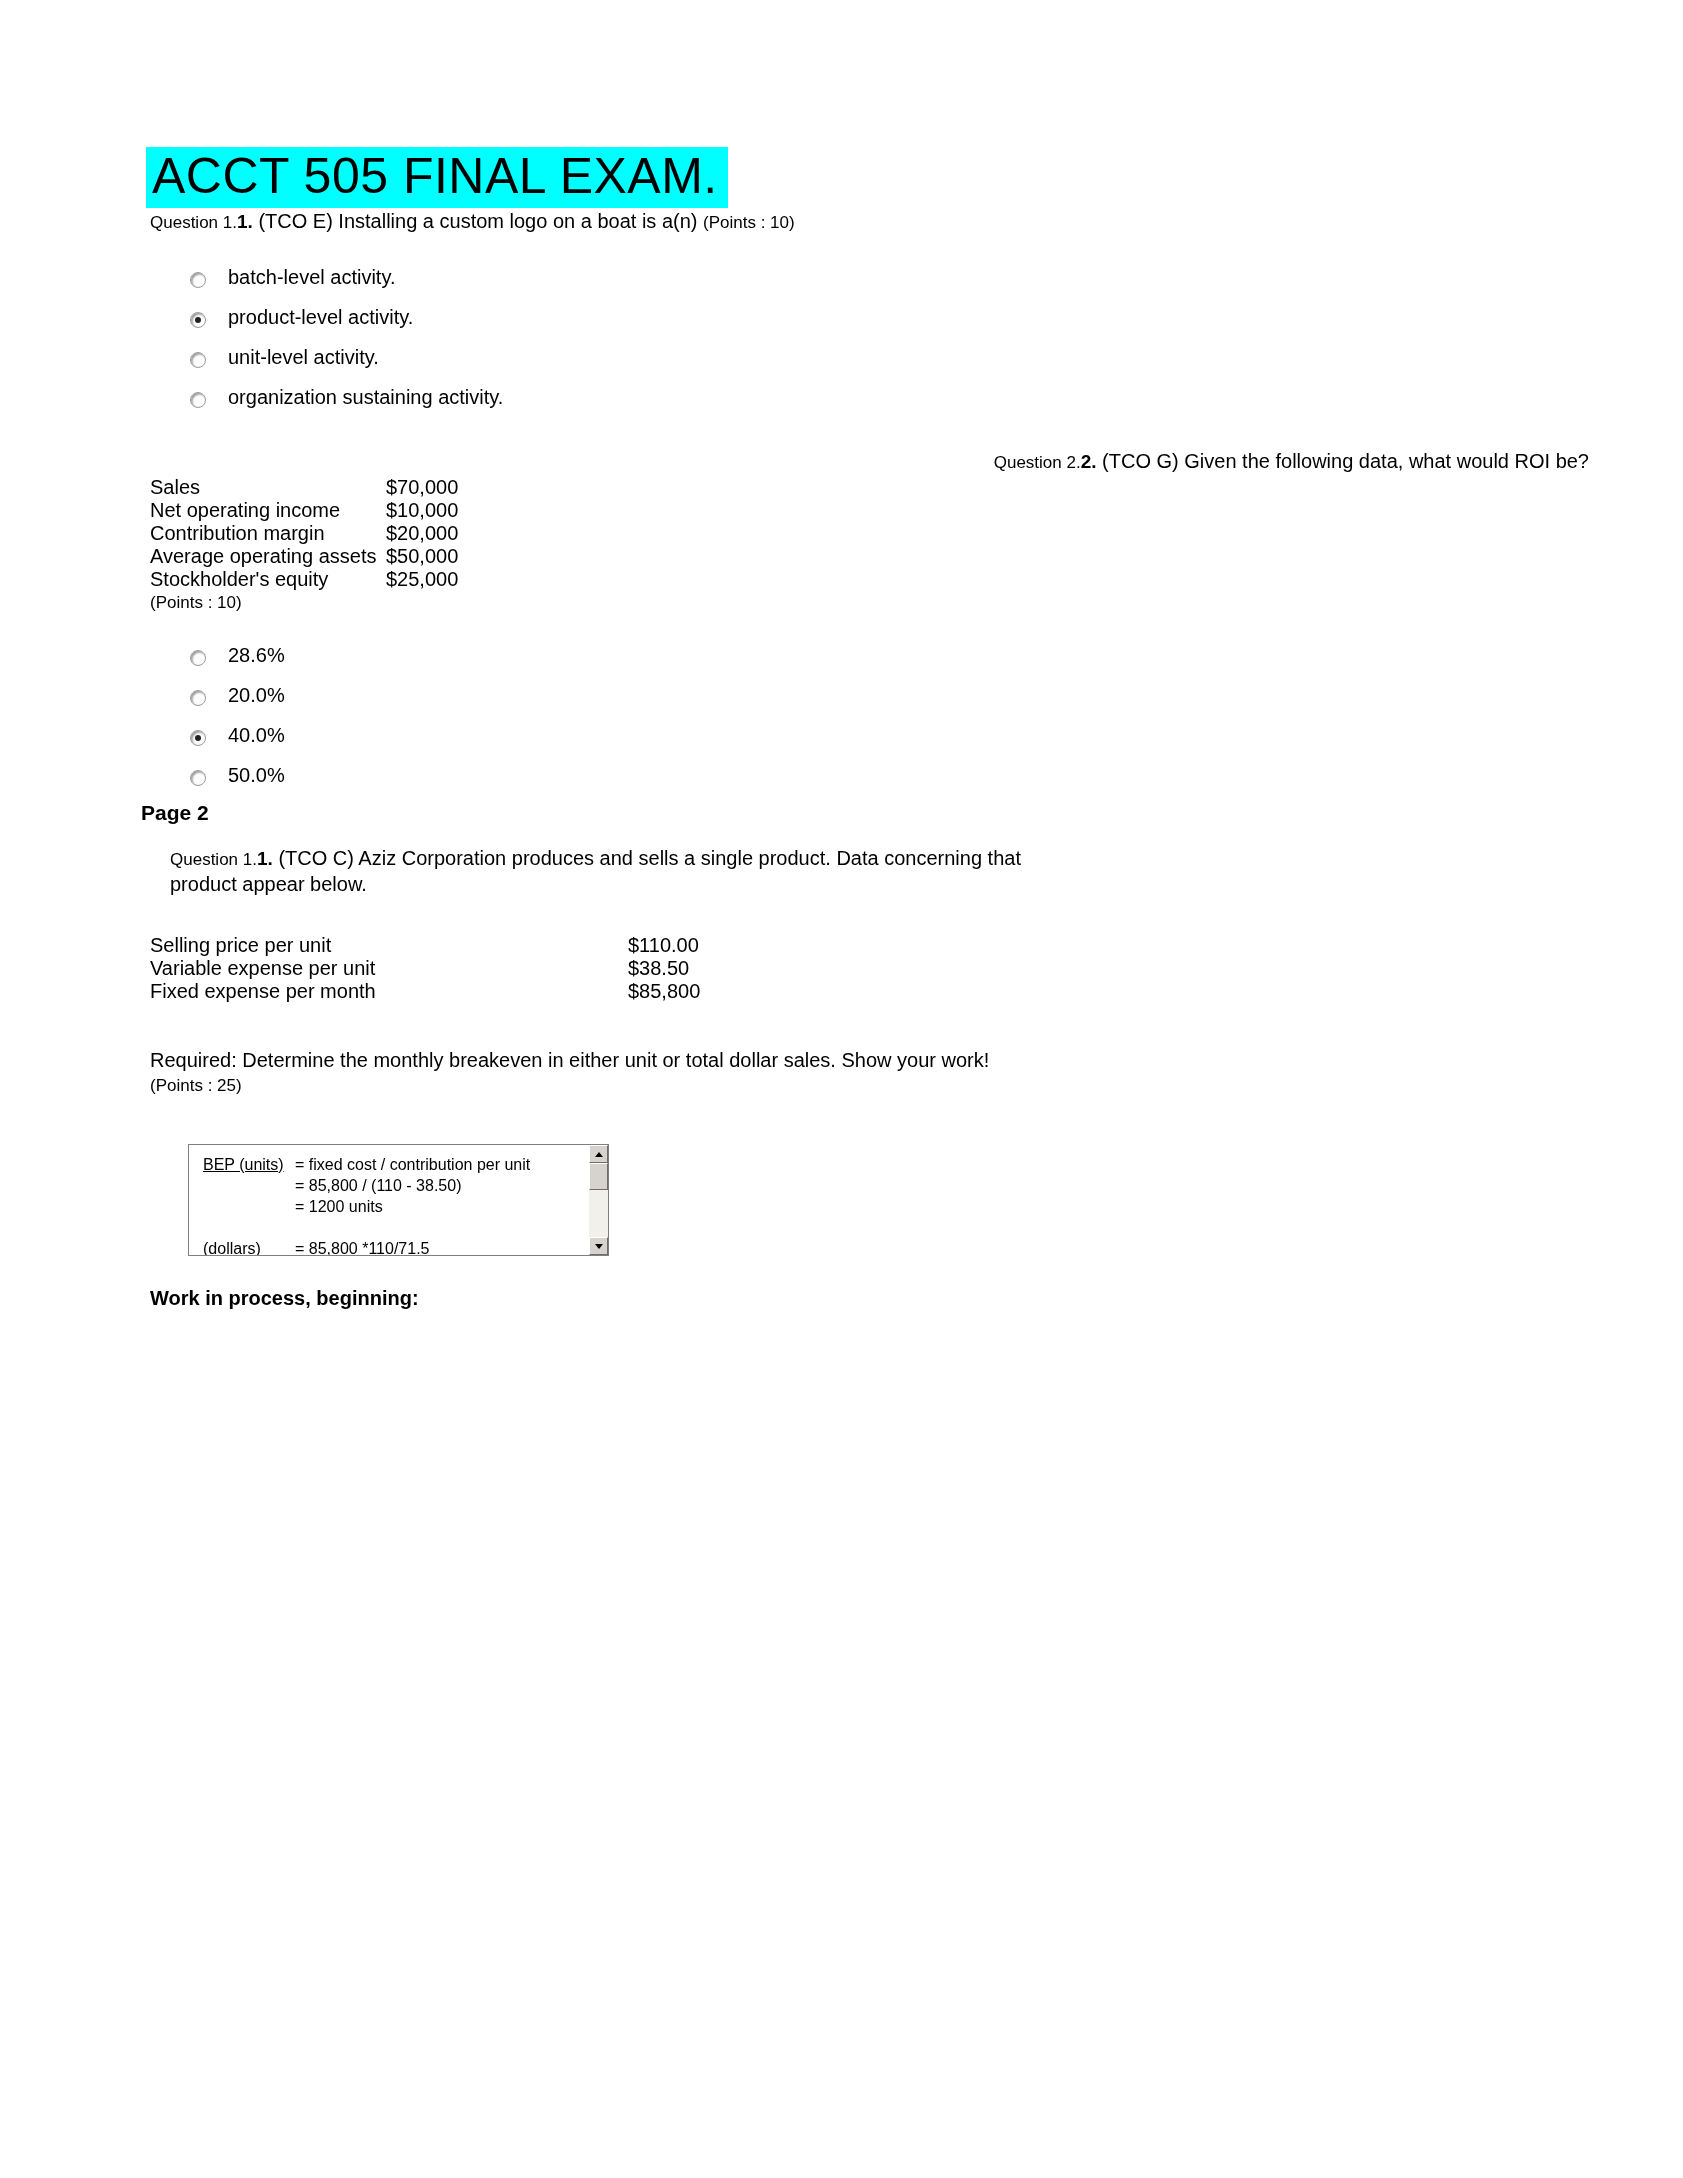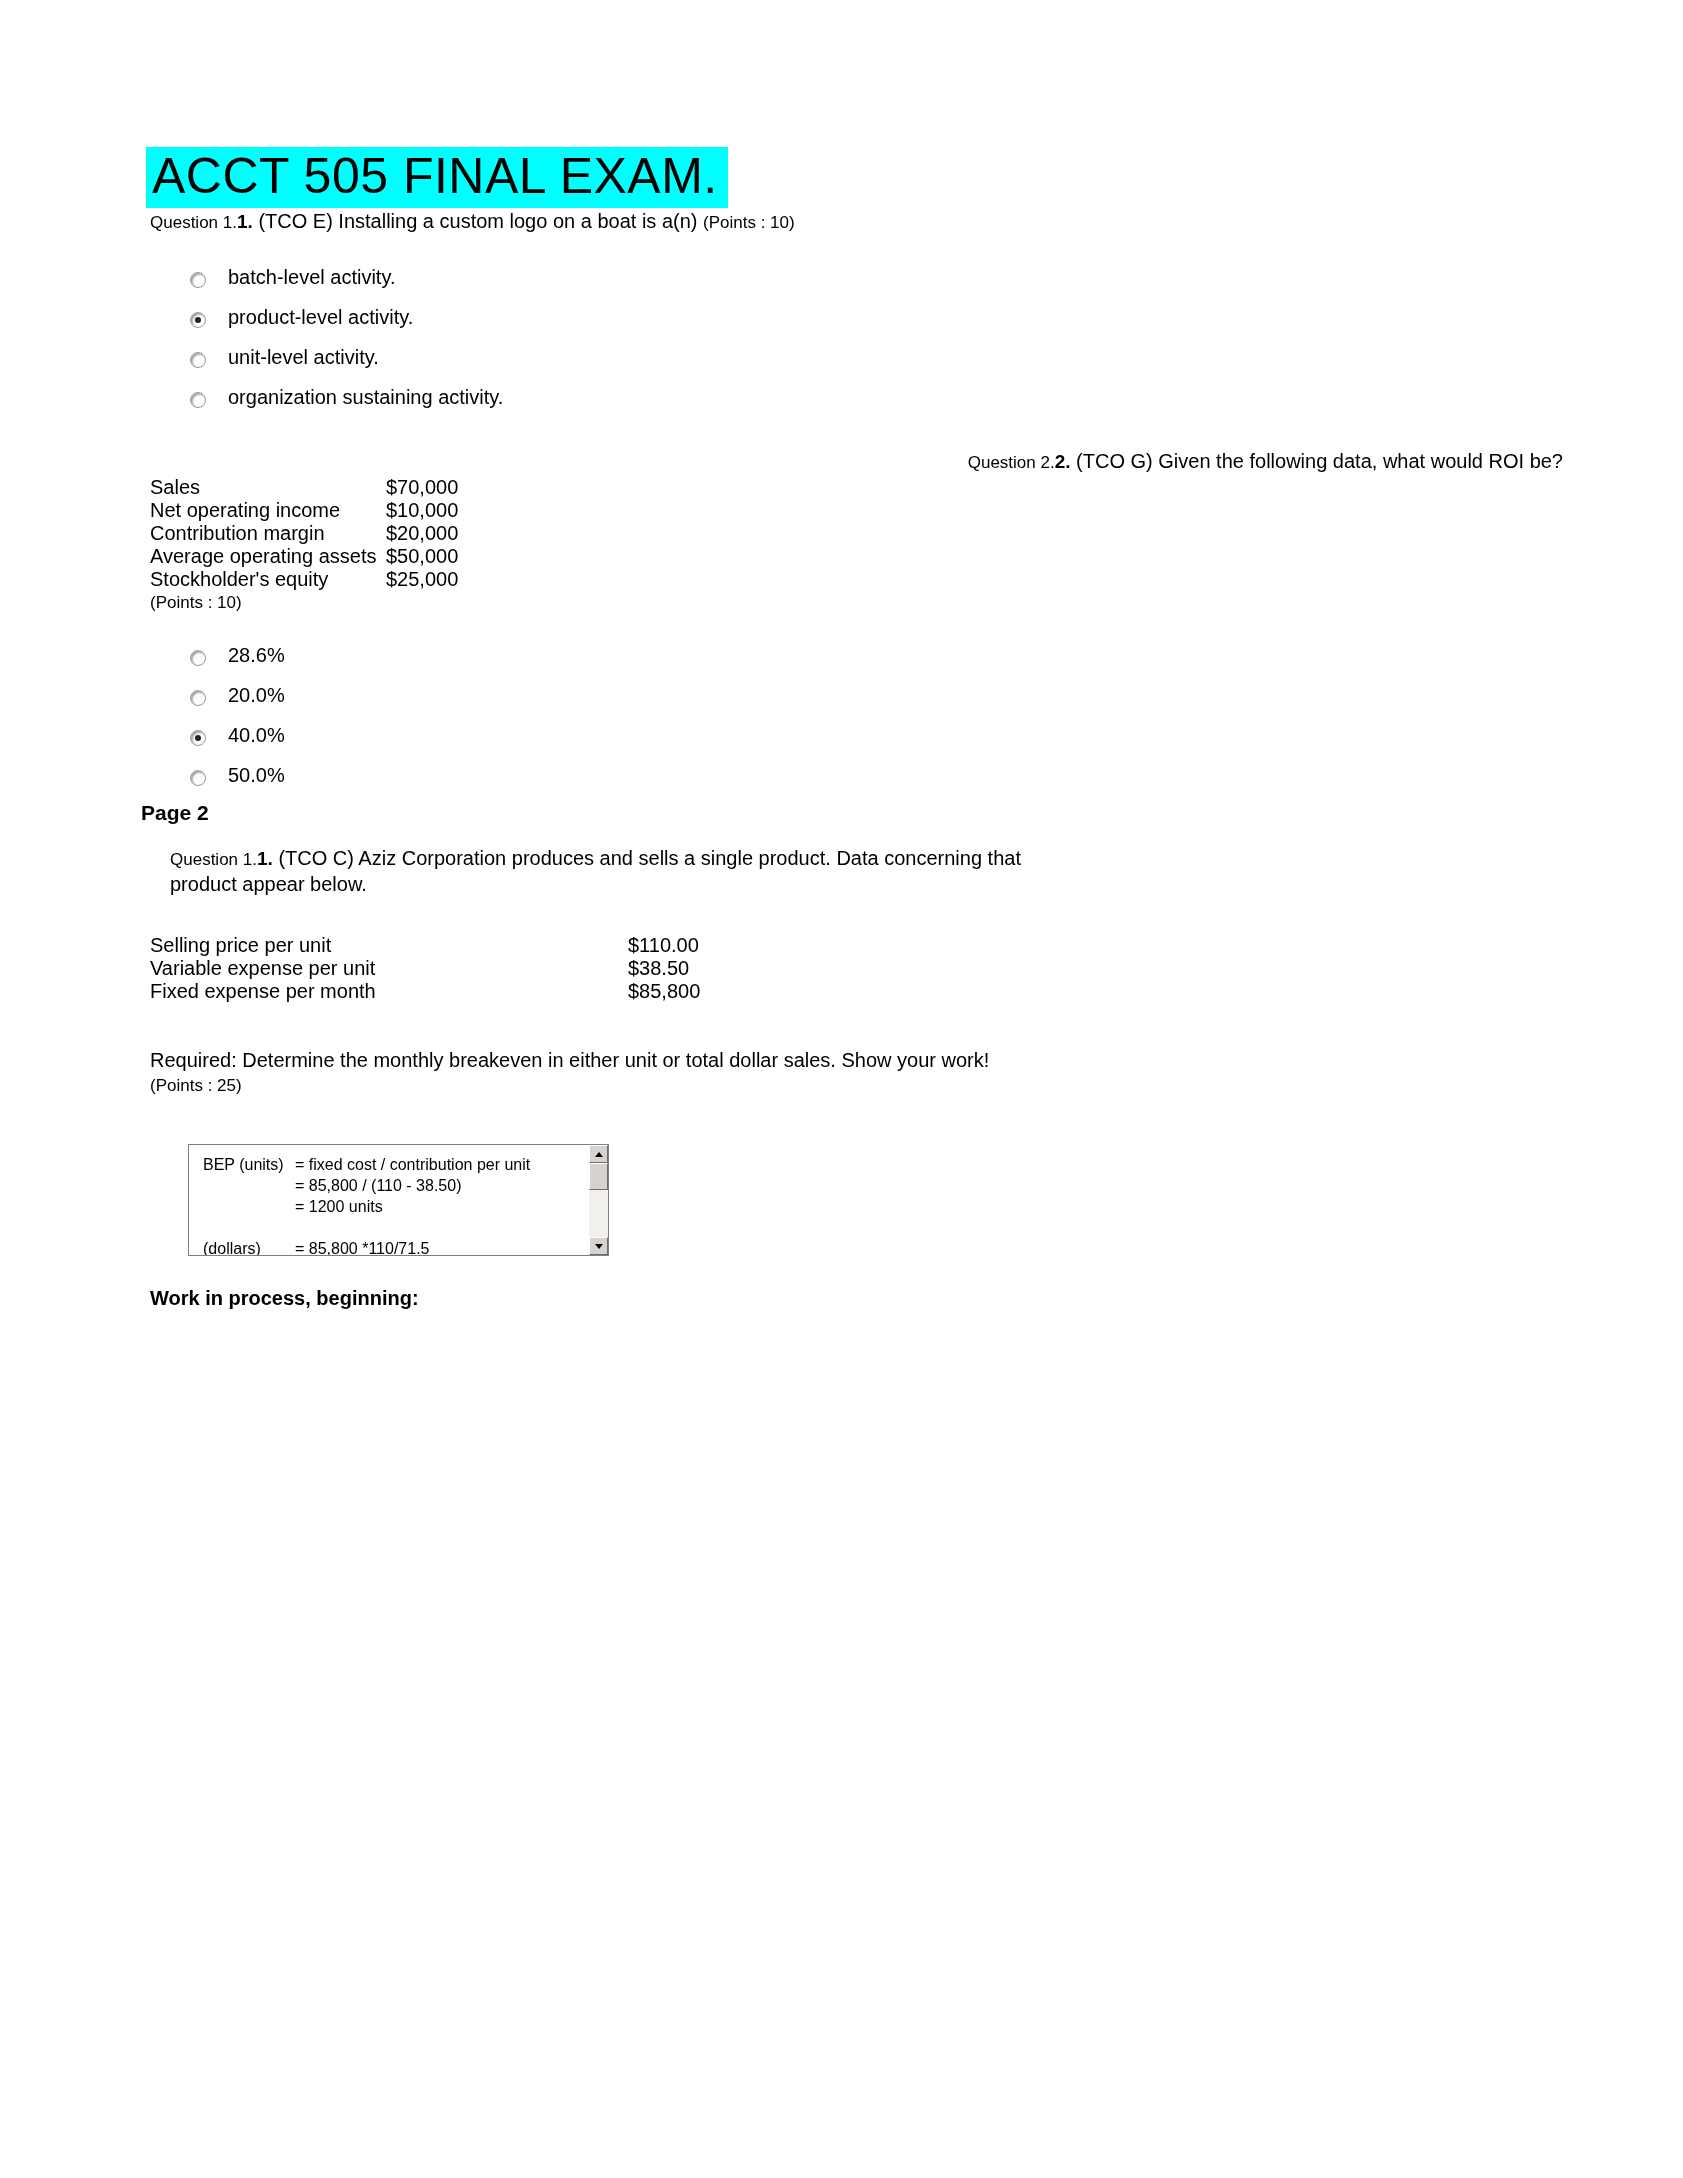--- a/index.html
+++ b/index.html
@@ -1,19 +1,19 @@
 <!DOCTYPE html>
 <html><head>
 <meta charset="utf-8">
 <style>
   html,body{margin:0;padding:0;background:#ffffff;}
   .page{
     width:1683px;height:2178px;background:#ffffff;color:#000;
     font-family:"Liberation Sans",sans-serif;font-size:20px;
-    box-sizing:border-box;padding:147px 120px 0 150px;position:relative;
+    box-sizing:border-box;padding:147px 94px 0 150px;position:relative;
     overflow:hidden;
   }
   .title{
     display:inline-block;font-size:50px;line-height:59px;
     padding:0 10px 2px 6px;margin-left:-4px;letter-spacing:0.5px;
   }
   .qline{line-height:26px;margin:0;}
   .qmeta{font-size:17px;}
   .qnum{font-weight:bold;font-size:19px;}
   .options{margin:12px 0 0 40px;}
@@ -36,21 +36,21 @@
   .page2-label{font-weight:bold;font-size:21px;margin:14px 0 0 -9px;line-height:26px;}
   .q3head{margin:20px 0 0 20px;max-width:896px;line-height:24px;}
   .table3{margin-top:38px;}
   .required{margin-top:45px;max-width:891px;line-height:24px;}
   .ansbox{
     margin:46px 0 0 38px;width:421px;height:112px;background:#fff;
     border:1px solid #7f7f7f;box-sizing:border-box;position:relative;overflow:hidden;
   }
   .ans-content{padding:9px 26px 0 14px;font-size:16px;line-height:21px;}
   .ans-line{min-height:21px;white-space:nowrap;}
-  .ans-label{display:inline-block;width:92px;}
+  .ans-label{display:inline-block;width:92px;text-decoration:underline;}
   .ans-indent{padding-left:92px;}
   .scrollbar{position:absolute;right:0;top:0;bottom:0;width:19px;background:#f1f0ea;}
   .sb-btn{
     position:absolute;left:0;width:19px;height:18px;background:#d6d3ce;
     border:1px solid;border-color:#ffffff #6d6d6d #6d6d6d #ffffff;box-sizing:border-box;
     display:flex;align-items:center;justify-content:center;
   }
   .sb-up{top:0;}
   .sb-down{bottom:0;}
   .sb-thumb{

